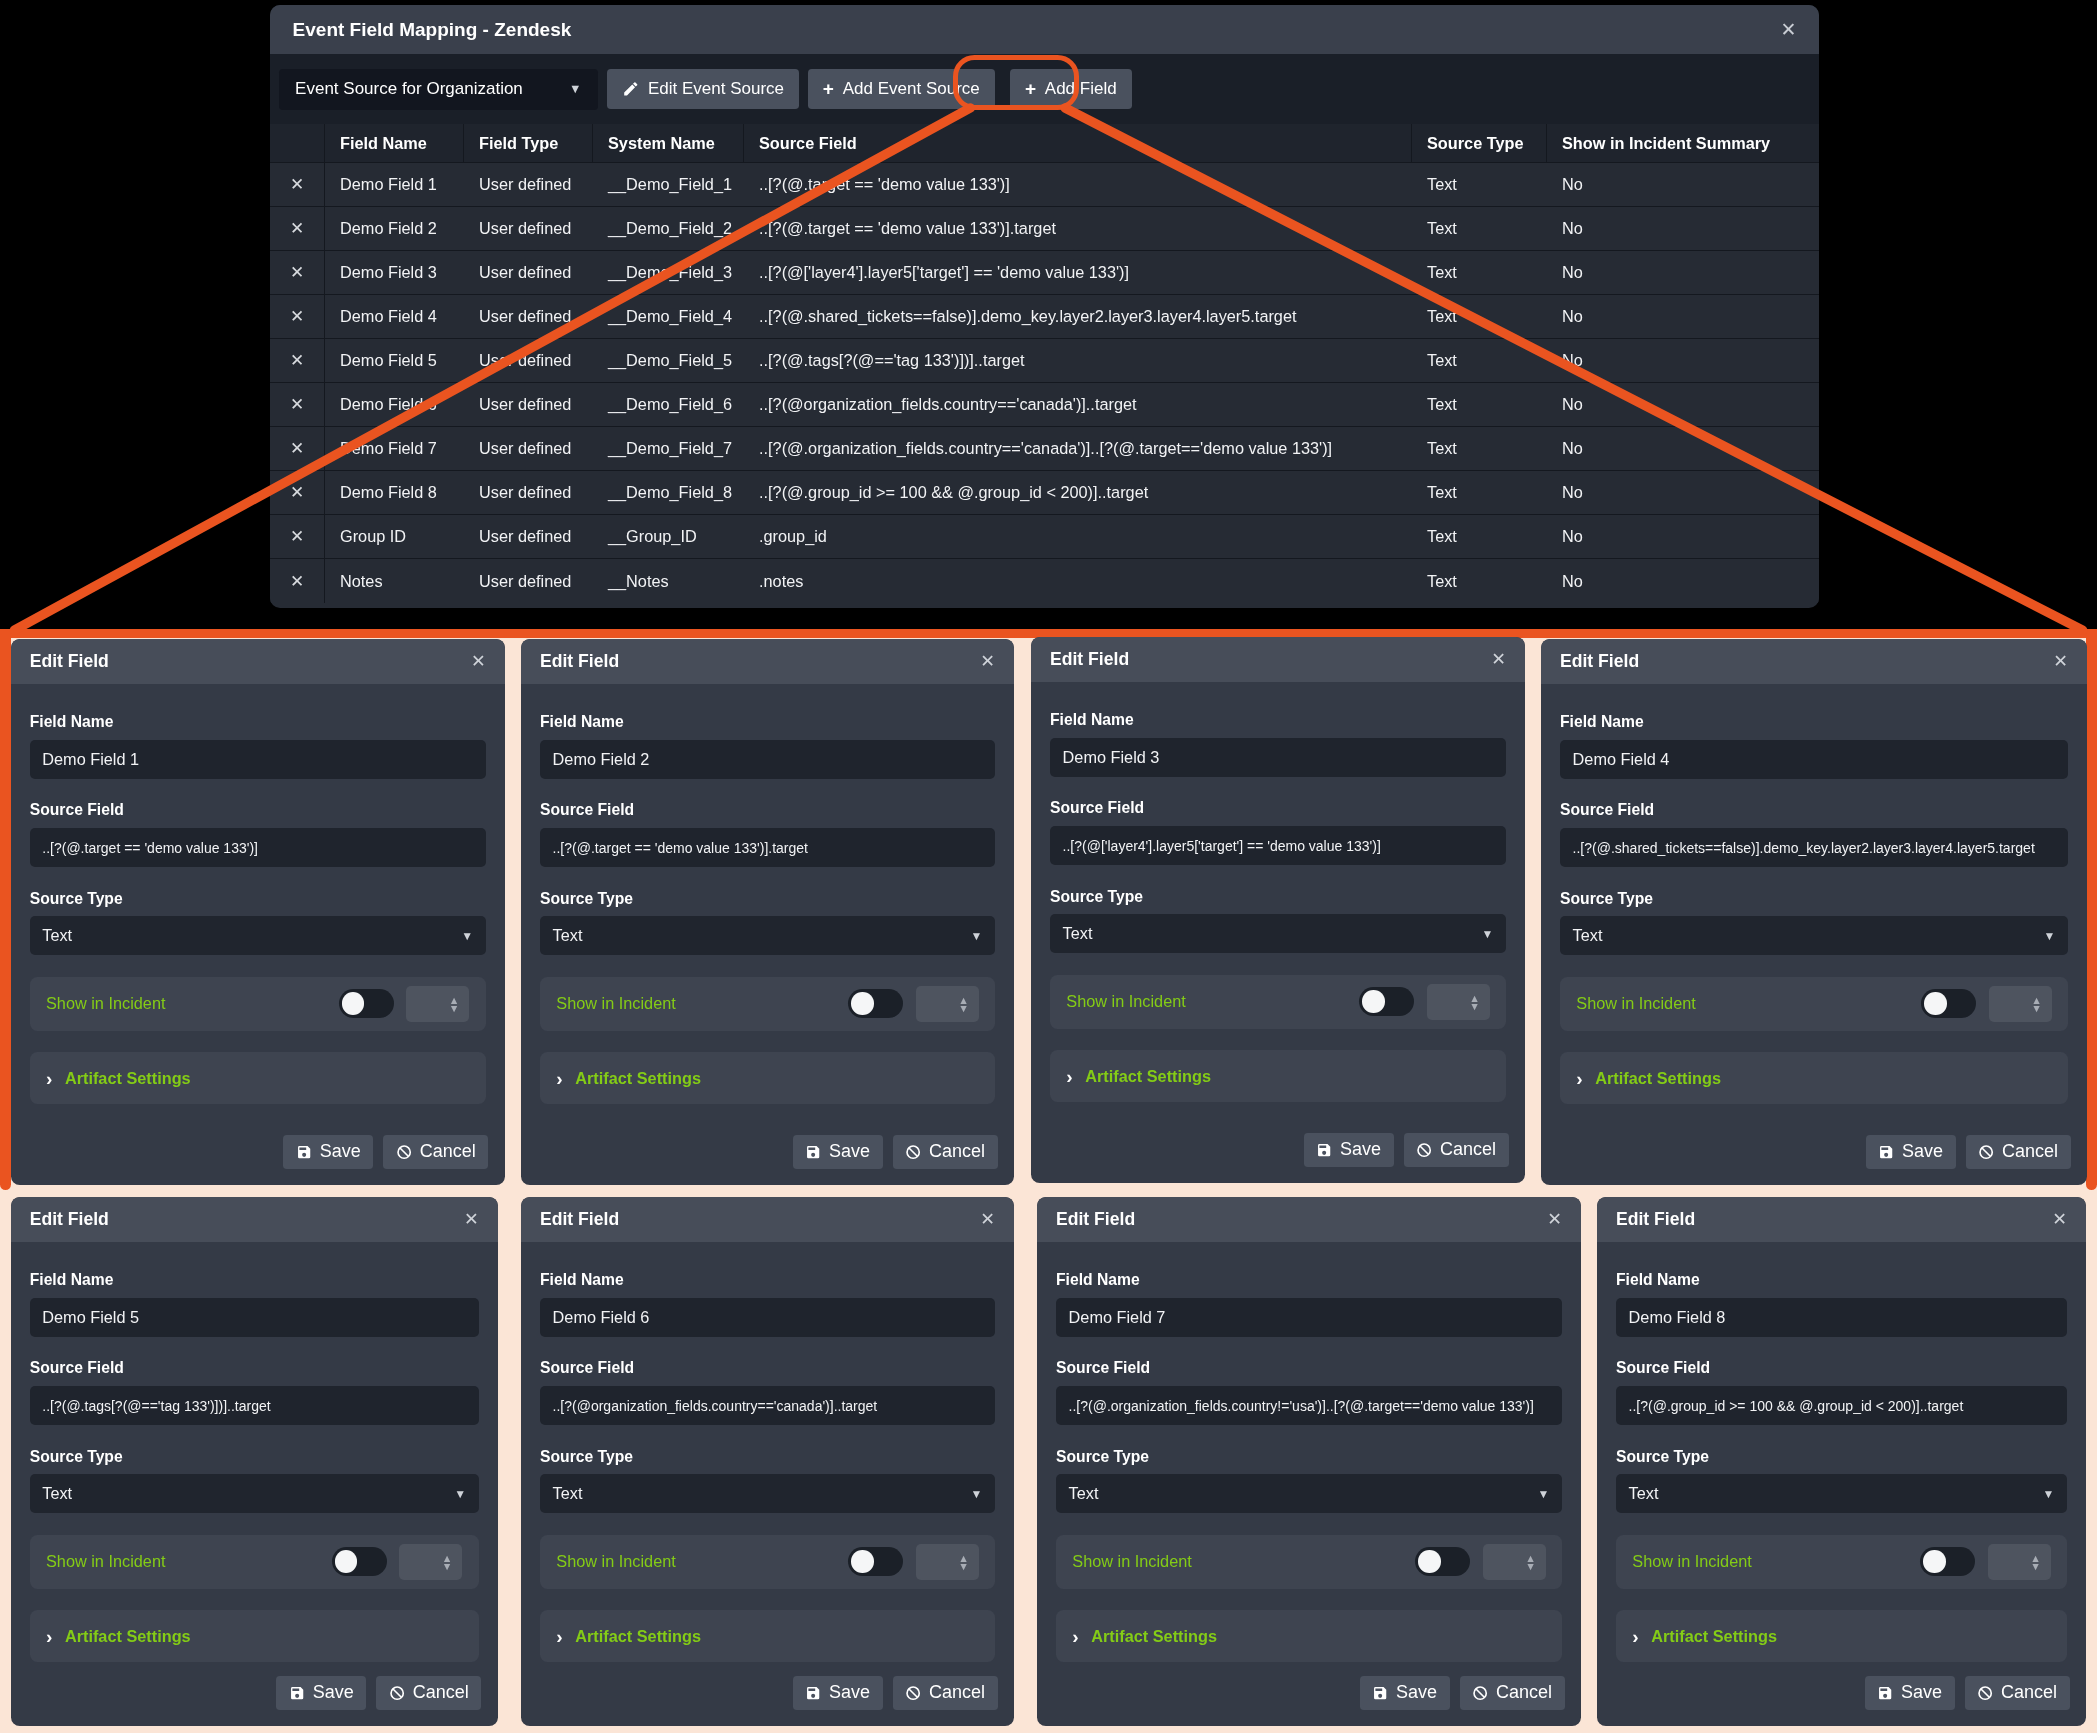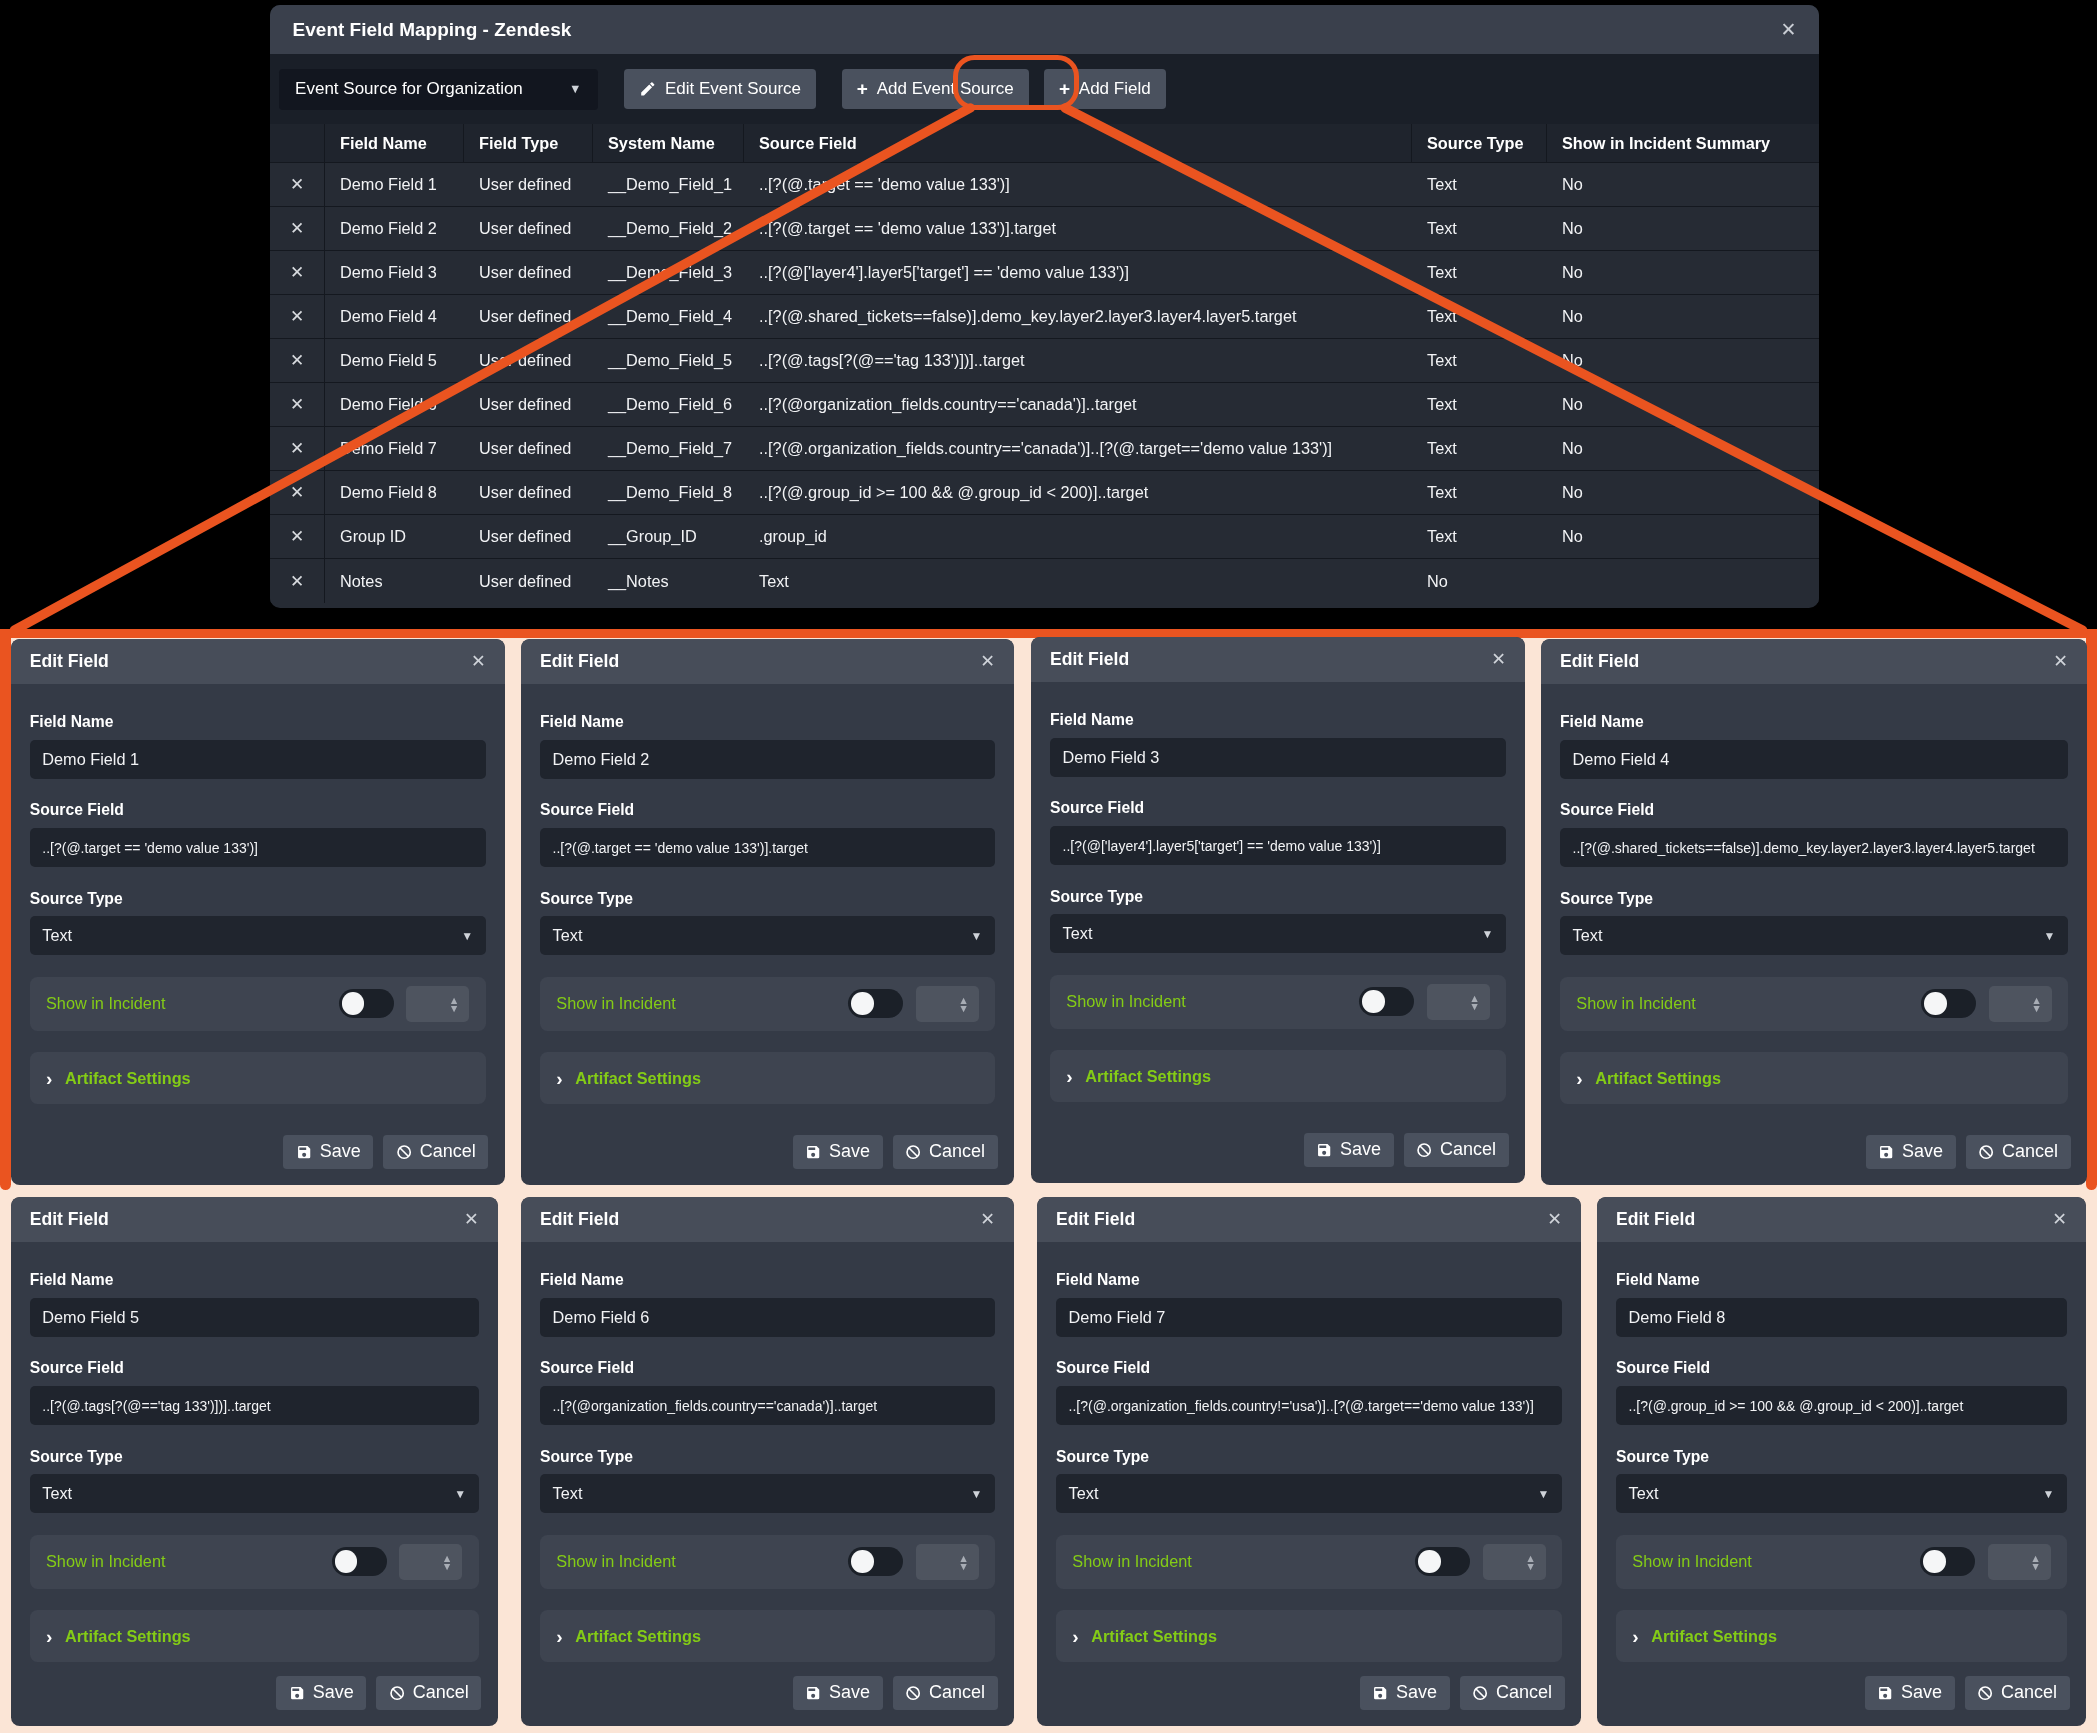--- a/index.html
+++ b/index.html
@@ -14,21 +14,21 @@
   .add-field-ring { position:absolute; left:953px; top:55px; width:126px; height:55px; border:5px solid #ea5420; border-radius:21.4px; pointer-events:none; }
 
   
   .main-dialog { position:absolute; left:270px; top:5px; width:1549px; height:603px; background:#262b34; border-radius:10px; overflow:hidden; }
   .md-titlebar { height:49px; background:#3a404c; display:flex; align-items:center; justify-content:space-between; padding:0 22.6px; }
   .md-title { color:#fff; font-size:19px; font-weight:bold; }
   .md-close { color:#c9cdd4; font-size:19px; cursor:pointer; line-height:1; }
   .md-toolbar { height:70px; background:#1a1f28; display:flex; align-items:center; padding:0 8.8px; gap:8.8px; }
   .md-select { width:319px; height:41px; background:#12161f; border-radius:3.8px; color:#fff; font-size:17px; display:flex; align-items:center; justify-content:space-between; padding:0 16.3px; cursor:pointer; }
   .md-select .arrow { font-size:12.6px; color:#cfd3d9; }
-  .tb-btn { height:40px; background:#4a515e; border:none; border-radius:3.8px; color:#fff; font-size:17px; display:flex; align-items:center; gap:8.8px; padding:0 15px; cursor:pointer;margin-left:17px; }
+  .tb-btn { height:40px; background:#4a515e; border:none; border-radius:3.8px; color:#fff; font-size:17px; display:flex; align-items:center; gap:8.8px; padding:0 15px; cursor:pointer; }
   .tb-btn .plus { font-size:19px; font-weight:bold; }
   .tb-btn svg { width:17.6px; height:17.6px; fill:#fff; }
   .add-field-btn { margin-left:6.3px; }
 
   
   .ft-header { display:grid; grid-template-columns:55px 139px 129px 151px 668px 135px 271px; height:39px; background:#1f242d; border-bottom:1.9px solid #14181f; }
   .ft-header > div { color:#fff; font-size:16.3px; font-weight:bold; display:flex; align-items:center; padding-left:15px; border-right:1.9px solid #14181f; }
   .ft-header > div:last-child { border-right:none; }
   .ft-row { display:grid; grid-template-columns:55px 139px 129px 151px 668px 135px 271px; height:44px; background:#262b34; border-bottom:1.9px solid #14181f; }
   .ft-row:last-child { border-bottom:none; }
@@ -200,20 +200,21 @@
     <div>.group_id</div>
     <div>Text</div>
     <div>No</div>
   </div>
 
   <div class="ft-row">
     <div class="del">✕</div>
     <div>Notes</div>
     <div>User defined</div>
     <div>__Notes</div>
+    <div>.notes</div>
     <div>Text</div>
     <div>No</div>
   </div>
 </div>
 </div>
 
 <div id="dialogs-host">
   <div class="edit-dialog">
     <div class="ed-header">
       <span class="ed-title">Edit Field</span>

